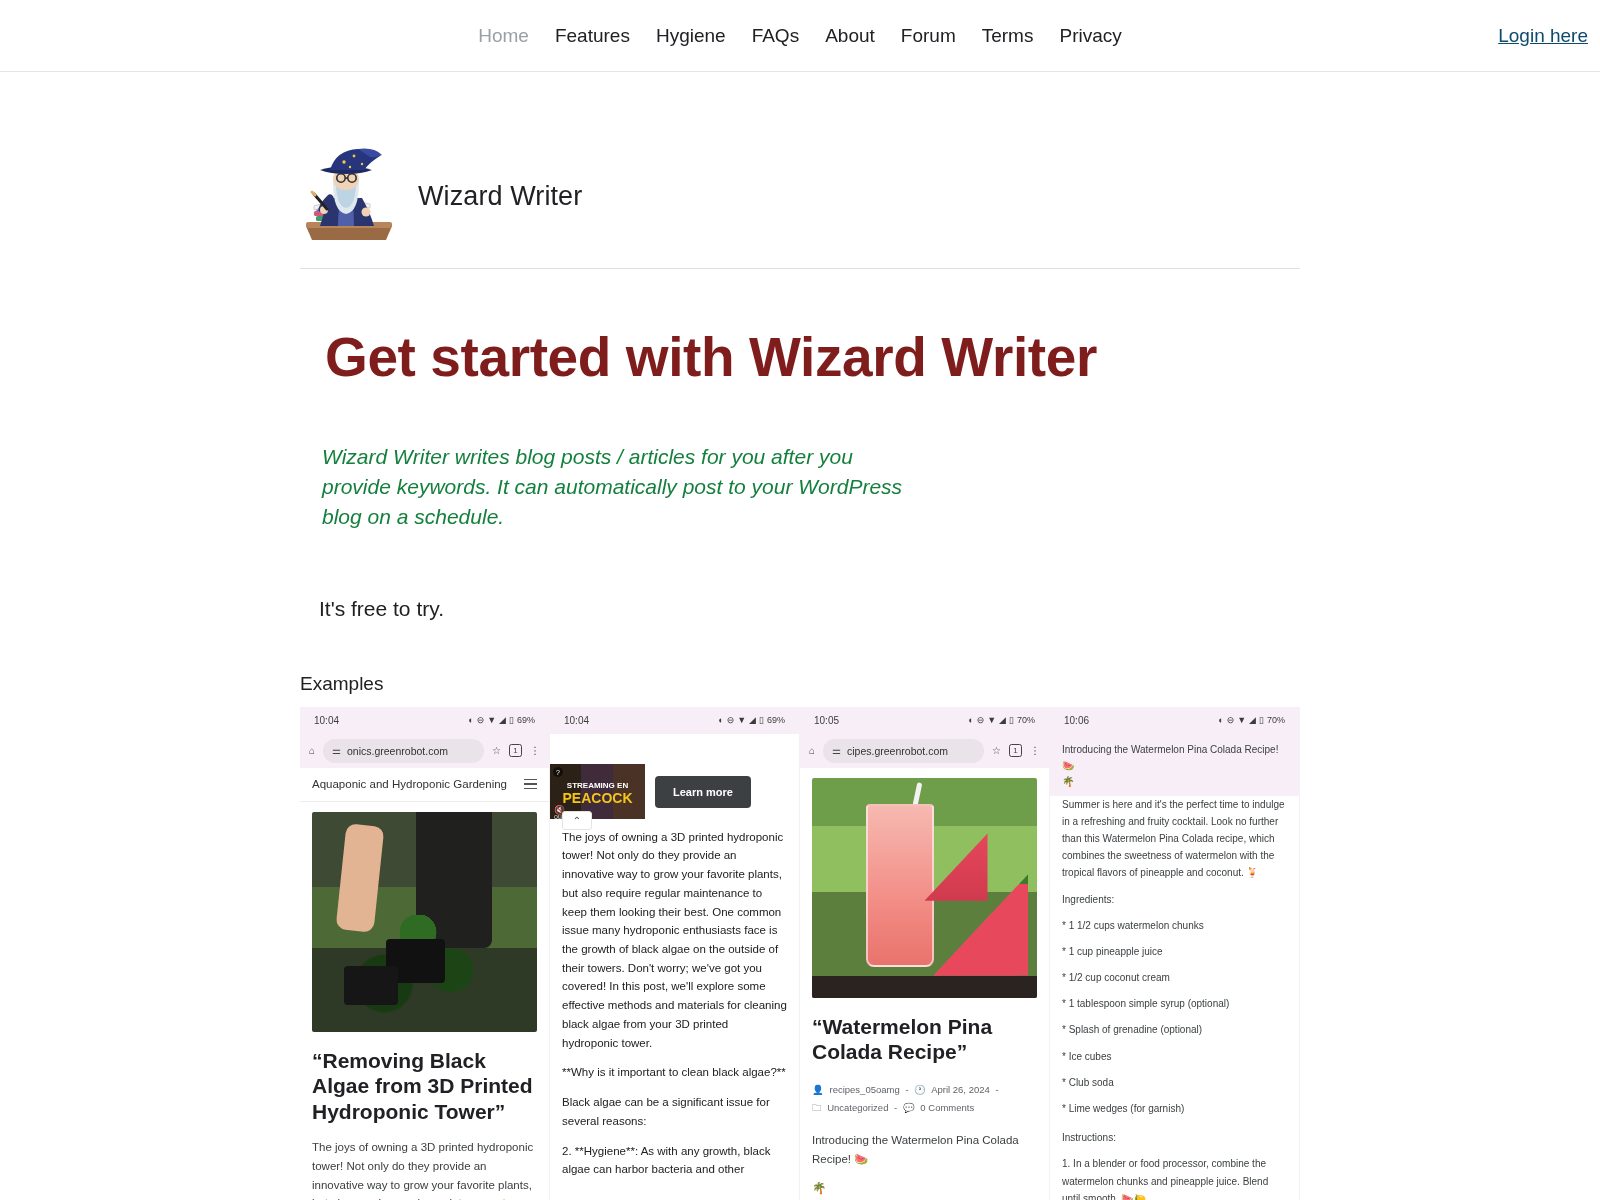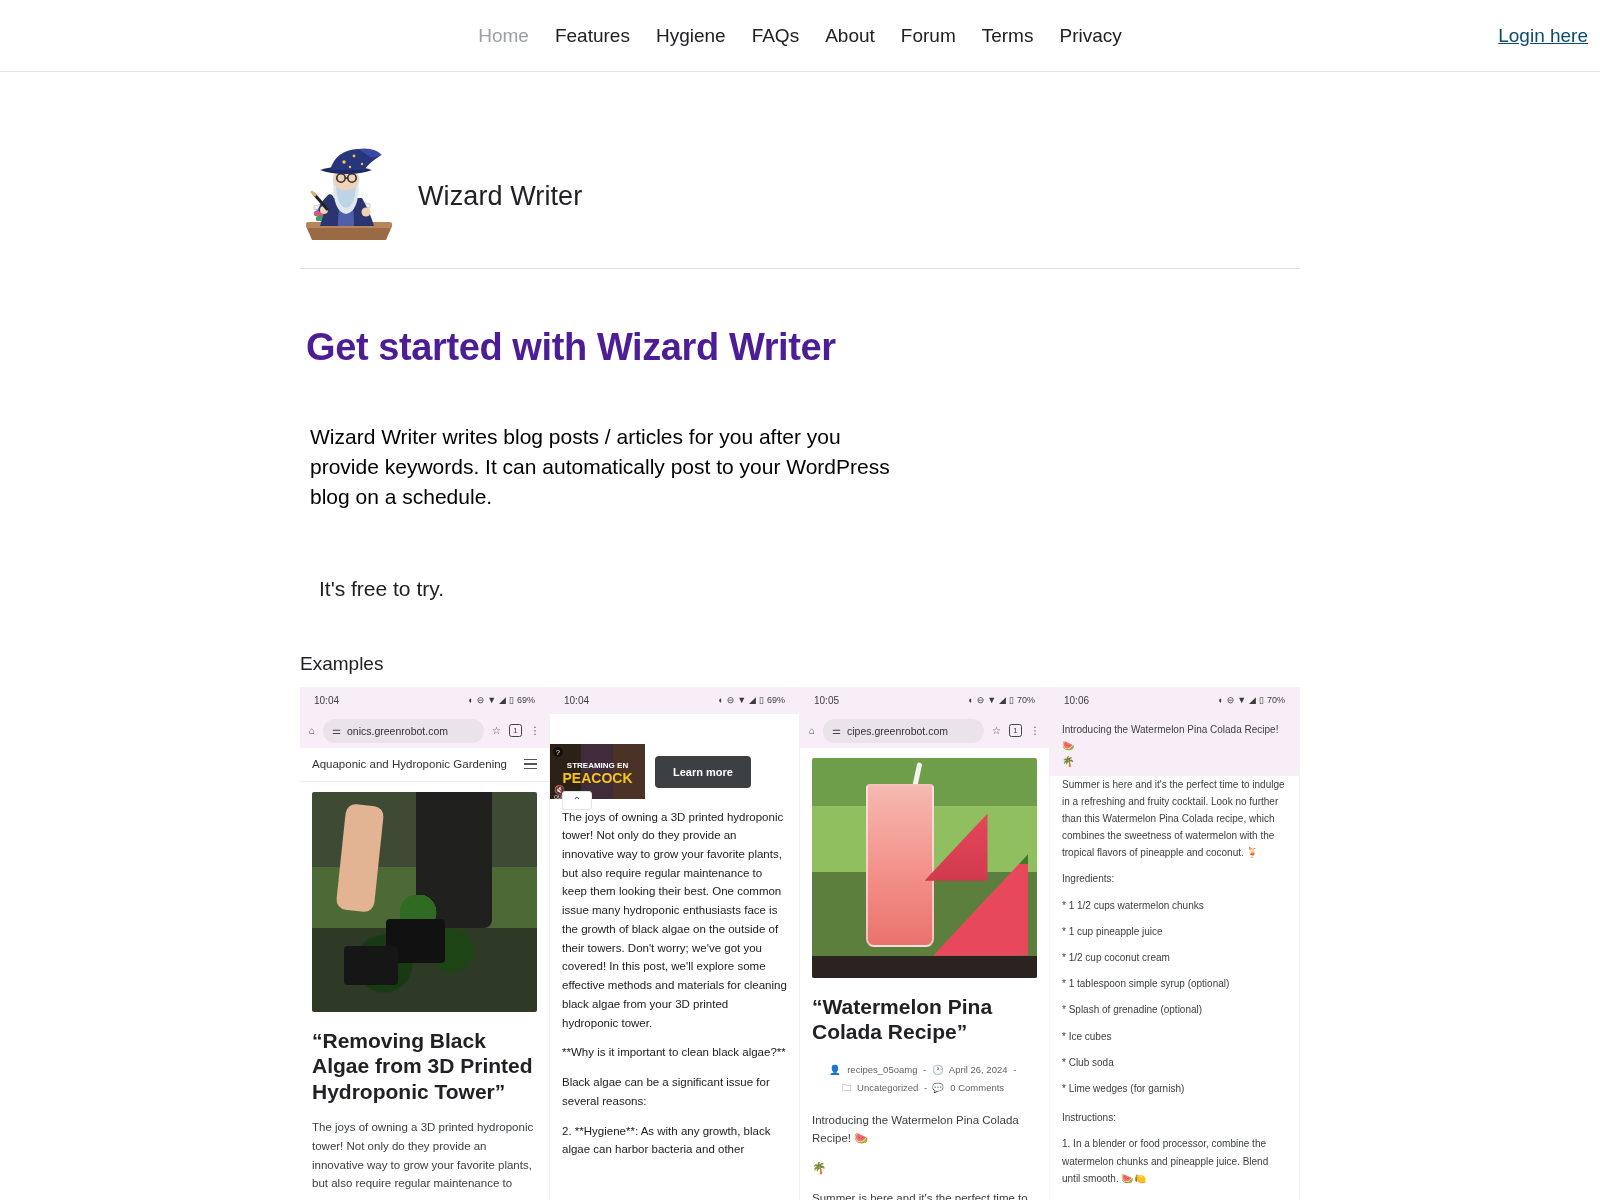--- a/index.html
+++ b/index.html
@@ -35,26 +35,26 @@
     width:1000px; margin:12px auto; padding-top:62px;
     display:flex; align-items:center; gap:20px;
     border-bottom:1px solid #e0e0e0; padding-bottom:22px;
     margin-bottom:0;
   }
   .brand-logo{ width:98px; height:100px; flex:0 0 auto; position:relative; }
   .brand-name{ font-size:27px; color:#202124; letter-spacing:.1px; }
 
   .content{ width:1000px; margin:0 auto; padding-top:56px; }
   h1.title{
-    margin:0 0 0 6px; font-size:38px; line-height:1.18; font-weight:bold;
-    letter-spacing:-.4px; color:#4c1d95;
+    margin:0 0 0 25px; font-size:55px; line-height:1.18; font-weight:bold;
+    letter-spacing:-.4px; color:#7f1d1d;
   }
   .intro{
-    margin:52px 0 0 10px; width:600px;
-    font-size:21px; line-height:1.44; color:#000000;
+    margin:52px 0 0 22px; width:600px;
+    font-size:21px; line-height:1.44; color:#15803d;font-style:italic;
   }
   .freeline{ margin:64px 0 0 19px; font-size:21px; color:#202124; }
   .examples-label{ margin:52px 0 12px 0; font-size:19px; color:#202124; }
 
   
   .shots{
     display:flex; width:1000px; margin:0 auto; height:520px; overflow:hidden;
     align-items:flex-start;
   }
   .shot{
@@ -144,21 +144,21 @@
     position:absolute; left:0; bottom:0; width:100%; height:10%;
     background:#2b2320;
   }
 
   .art-title{
     margin:16px 12px 0 12px; font-size:21px; line-height:1.22; font-weight:bold;
     color:#202124;
   }
   .art-body{ margin:14px 12px 0 12px; font-size:11.5px; line-height:1.62; color:#3c4043; }
   .art-body p{ margin:0 0 11px 0; }
-  .meta{ margin:16px 12px 0 12px; font-size:9.5px; color:#5f6368; line-height:1.9;text-align:center; }
+  .meta{ margin:16px 12px 0 12px; font-size:9.5px; color:#5f6368; line-height:1.9; }
   .meta span{ margin-right:3px; }
 
   
   .ad-strip{ height:60px; display:flex; align-items:center; gap:10px; padding:0 4px 0 0; background:#fff;margin-top:28px; }
   .ad-thumb{
     width:95px; height:55px; position:relative; overflow:hidden;
     background:linear-gradient(90deg,#2c2116 0 33%, #3f2b3a 33% 66%, #4a3326 66% 100%);
   }
   .ad-thumb .t1{ position:absolute; left:50%; top:30%; transform:translateX(-50%); font-size:8px; color:#fff; font-weight:bold; white-space:nowrap; }
   .ad-thumb .t2{ position:absolute; left:50%; top:48%; transform:translateX(-50%); font-size:14px; color:#f5c518; font-weight:bold; white-space:nowrap; }

